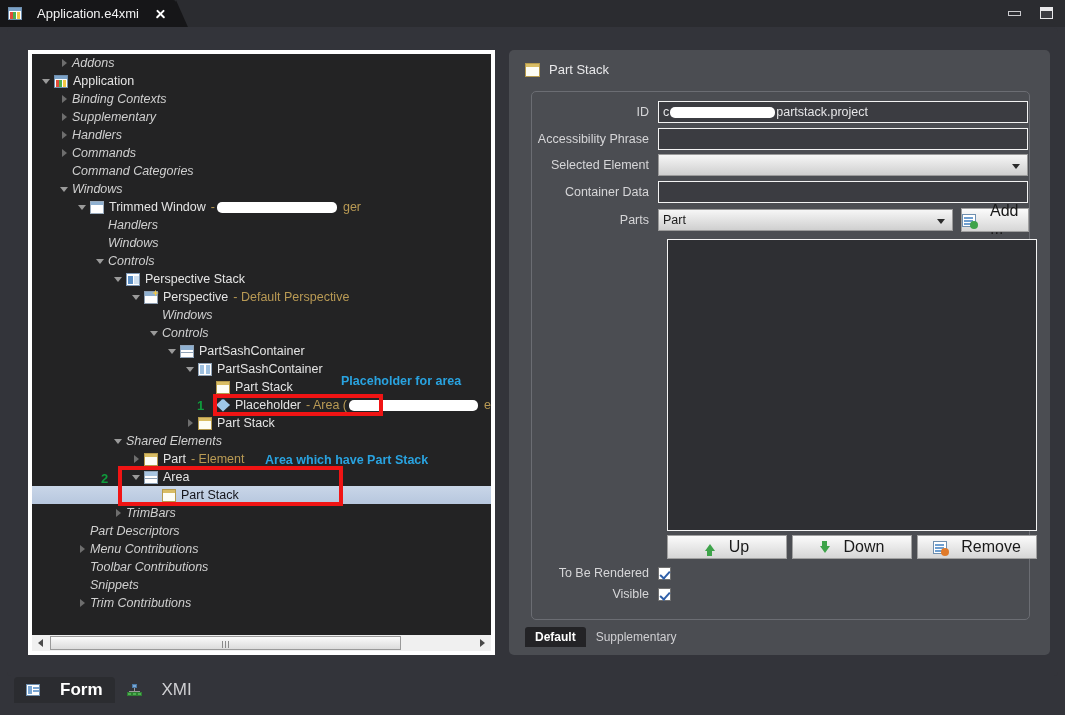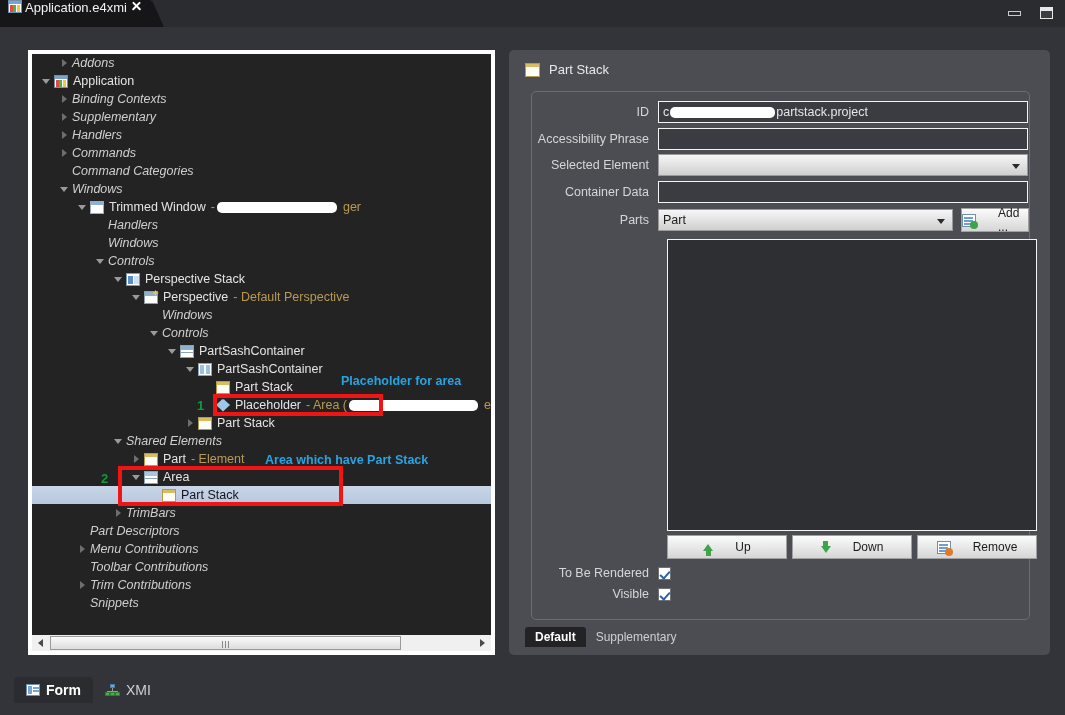--- a/index.html
+++ b/index.html
@@ -18,21 +18,21 @@
 
   
   .titlebar {
     position: absolute; left: 0; top: 0; width: 1065px; height: 27px;
     background: #2b2c30;
   }
   .edtab {
     position: absolute; left: 0; top: 0;
     height: 27px;
     padding: 0 10px 0 8px;
-    display: flex; align-items: flex-start; gap: 3px;
+    display: flex; align-items: center; gap: 15px;
     background: #161618;
     color: #f2f2f2; font-size: 13px;
     border-top-right-radius: 3px;
   }
   .edtab .tabcurve {
     position: absolute; right: -12px; top: 0;
     width: 12px; height: 27px;
     background: #161618;
     clip-path: polygon(0 0, 0 100%, 100% 100%);
   }
@@ -230,22 +230,22 @@
   }
   .fcombo .caret {
     position: absolute; right: 7px; top: 9px;
     border-left: 4.5px solid transparent; border-right: 4.5px solid transparent;
     border-top: 5px solid #2a2a2a;
   }
   .btn {
     height: 24px;
     background: linear-gradient(#fbfbfb, #d6d6d6);
     border: 1px solid #a0a0a0;
-    display: flex; align-items: center; justify-content: center; gap: 22px;
-    color: #1a1a1a; font-size: 12px; cursor: pointer;
+    display: flex; align-items: center; justify-content: center; gap: 14px;
+    color: #1a1a1a; font-size: 16px; cursor: pointer;
   }
   .listbox {
     position: absolute;
     background: #2e2f33; border: 1px solid #f3f3f3;
   }
   .chk {
     width: 13px; height: 13px; background: #ffffff; border: 1px solid #707070;
     position: relative;
   }
   .chk::after {
@@ -282,22 +282,22 @@
     background: #232326; color: #ffffff; font-weight: bold;
     border-top-left-radius: 3px; border-top-right-radius: 3px;
   }
 
   
   .pagetabs {
     position: absolute; left: 14px; bottom: 12px;
     display: flex; align-items: center; height: 26px;
   }
   .ptab2 {
-    display: flex; align-items: center; gap: 6px;
-    padding: 4px 12px; font-size: 14px; color: #cfcfd2; cursor: pointer;
+    display: flex; align-items: center; gap: 20px;
+    padding: 4px 12px; font-size: 17px; color: #cfcfd2; cursor: pointer;
     height: 26px;
   }
   .ptab2.active {
     background: #2b2c30; color: #ffffff; font-weight: bold;
     border-top-left-radius: 4px; border-top-right-radius: 4px;
   }
   .icon-form { width:14px;height:12px;background:#ffffff;border:1px solid #6f8faf;position:relative;flex:none; }
   .icon-form::before{content:"";position:absolute;left:1px;top:1px;width:4px;height:8px;background:#7aa6d4;}
   .icon-form::after{content:"";position:absolute;left:6px;top:2px;width:6px;height:2px;background:#7aa6d4;
      box-shadow:0 3px 0 #7aa6d4;}
@@ -513,29 +513,29 @@
               <span class="tlabel italic">Menu Contributions</span>
             </div>
             <div class="trow">
               <span style="display: inline-block; flex: 0 0 auto; width: 46px;"></span>
               <span class="twist"></span>
               <span style="display: inline-block; width: 0px; flex: 0 0 auto;"></span>
               <span class="tlabel italic">Toolbar Contributions</span>
             </div>
             <div class="trow">
               <span style="display: inline-block; flex: 0 0 auto; width: 46px;"></span>
+              <span class="twist"></span>
+              <span style="display: inline-block; width: 0px; flex: 0 0 auto;"></span>
+              <span class="tlabel italic">Snippets</span>
+            </div>
+            <div class="trow">
+              <span style="display: inline-block; flex: 0 0 auto; width: 46px;"></span>
               <span class="twist closed"></span>
               <span style="display: inline-block; width: 0px; flex: 0 0 auto;"></span>
               <span class="tlabel italic">Trim Contributions</span>
-            </div>
-            <div class="trow">
-              <span style="display: inline-block; flex: 0 0 auto; width: 46px;"></span>
-              <span class="twist"></span>
-              <span style="display: inline-block; width: 0px; flex: 0 0 auto;"></span>
-              <span class="tlabel italic">Snippets</span>
             </div>
           </div>
         <div class="hscroll">
           <div class="hs-arrow">
               <span class="tri-l"></span>
             </div>
           <div class="hs-thumb"></div>
           <div class="hs-track"></div>
           <div class="hs-arrow">
               <span class="tri-r"></span>

